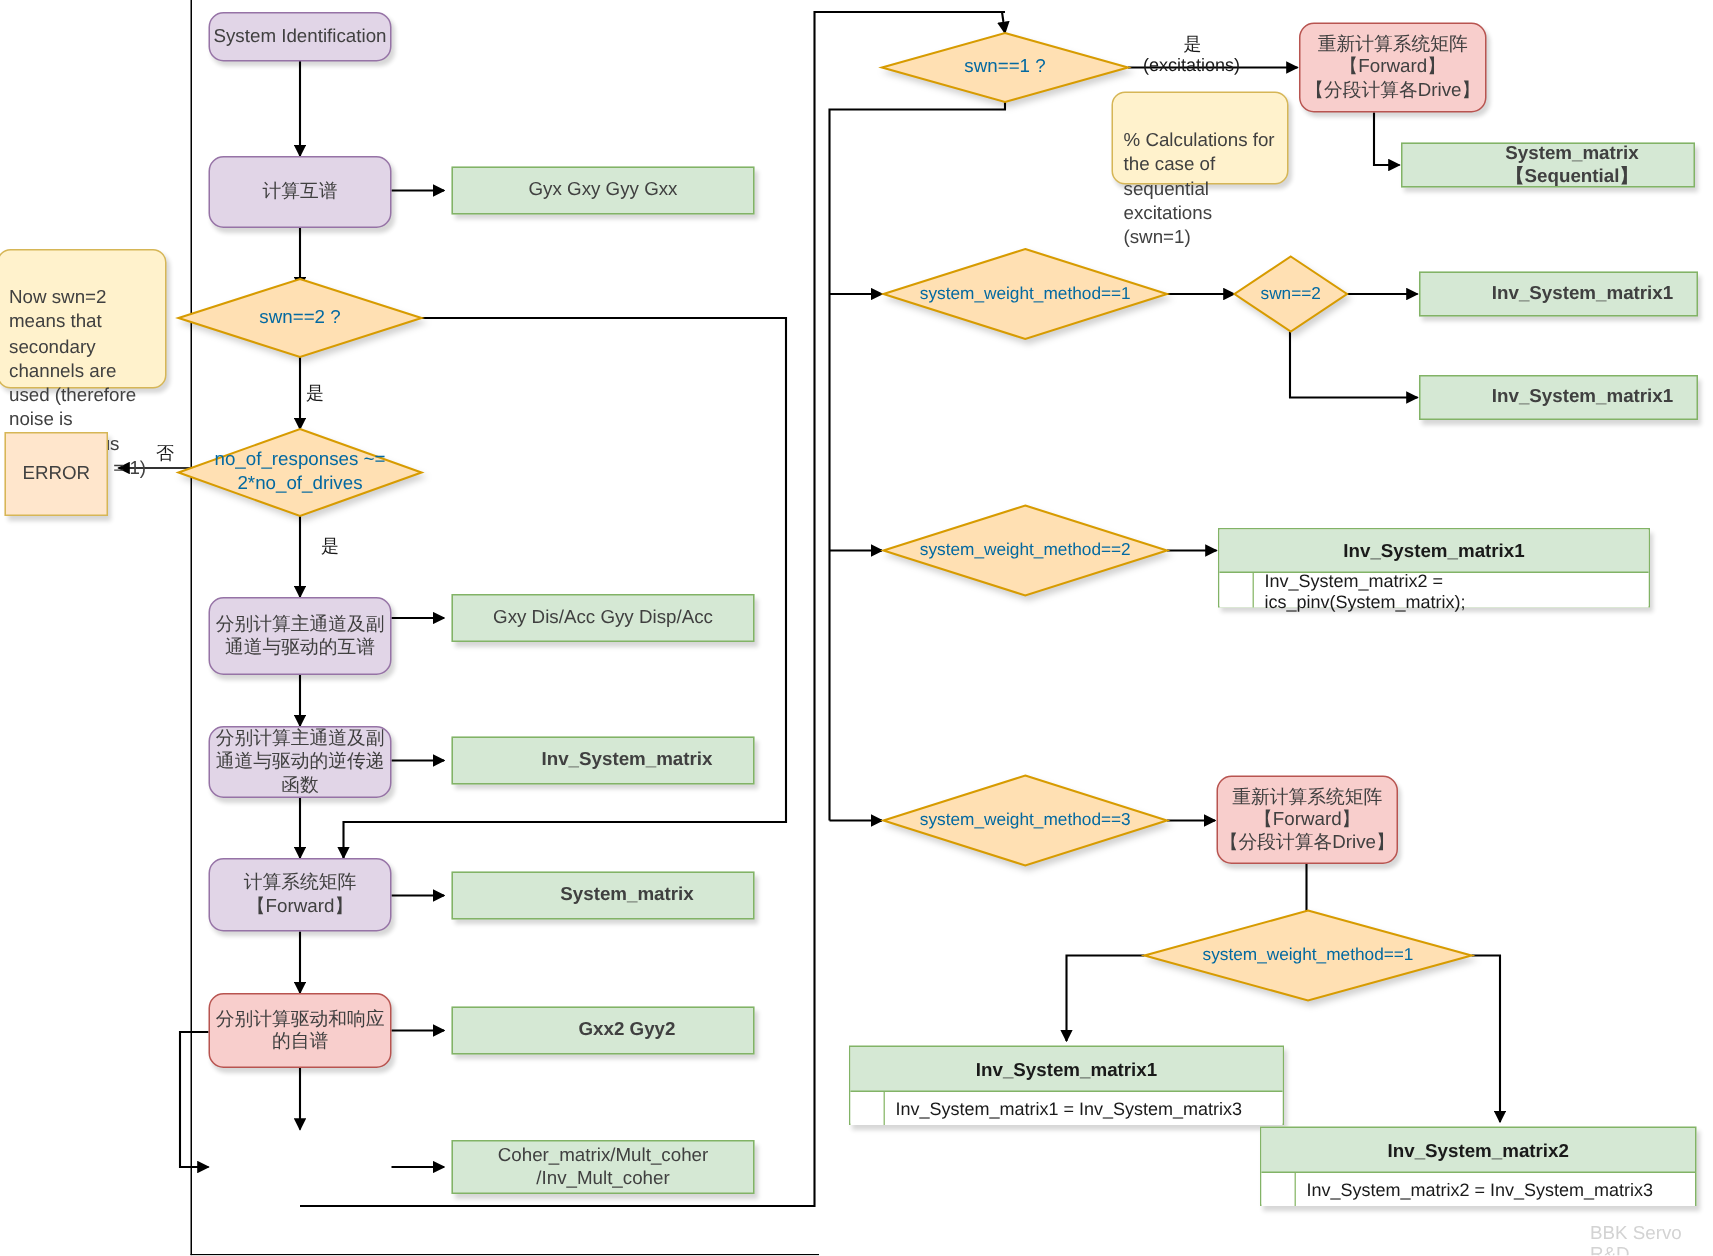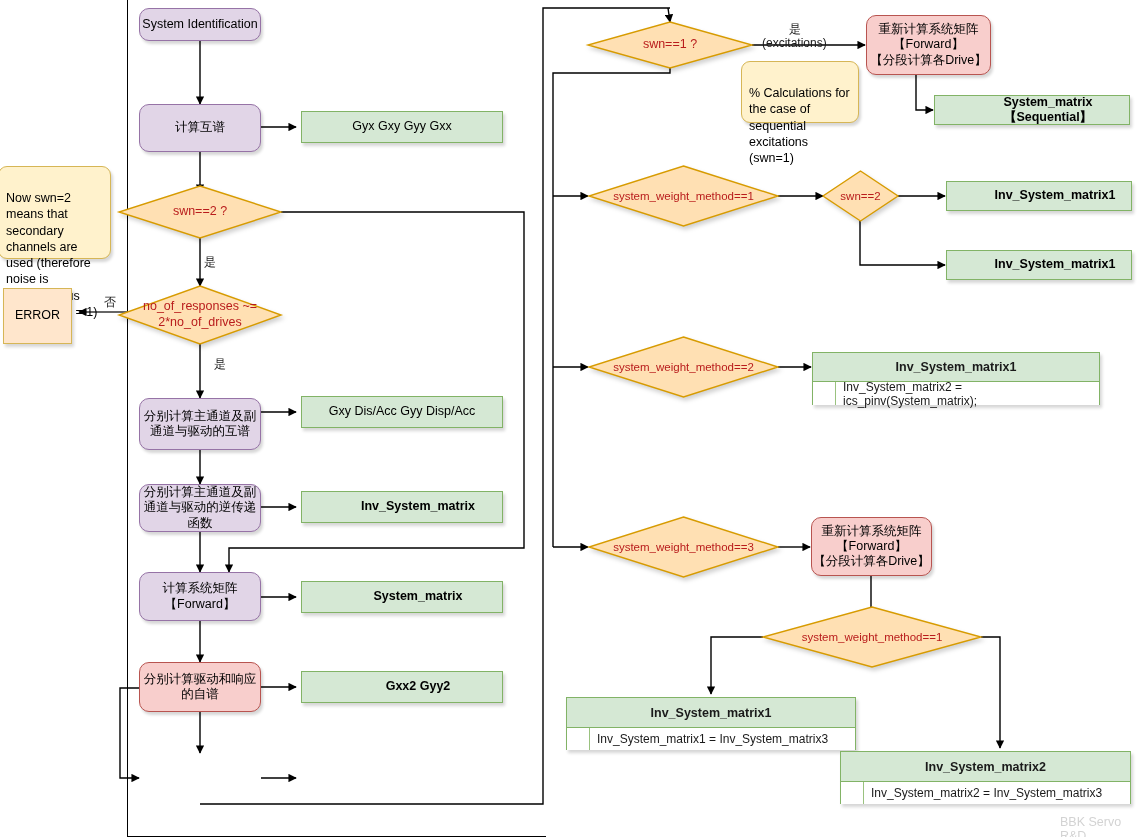--- a/index.html
+++ b/index.html
@@ -1,21 +1,21 @@
 <!DOCTYPE html>
 <html><head>
 <meta charset="utf-8">
 <style>
   html,body{margin:0;padding:0;background:#ffffff;}
   body{width:1142px;height:837px;font-family:"Liberation Sans","DejaVu Sans",sans-serif;}
   #stage{position:relative;width:1142px;height:837px;overflow:hidden;background:#fff;}
 
   .node{position:absolute;box-sizing:border-box;display:flex;align-items:center;
         justify-content:center;text-align:center;line-height:1.22;
-        font-size:12.5px;color:#000000;z-index:3;}
+        font-size:12.5px;color:#404040;z-index:3;}
 
   
   .proc{border-radius:10px;border:1.4px solid #9673a6;background:#e1d5e7;
         box-shadow:2px 3px 3px rgba(0,0,0,.16);}
   .proc-red{border-radius:10px;border:1.4px solid #b85450;background:#f8cecc;
         box-shadow:2px 3px 3px rgba(0,0,0,.16);}
   .out{border:1.2px solid #82b366;background:#d5e8d4;
         box-shadow:2px 3px 3px rgba(0,0,0,.16);}
   .note{border:1.2px solid #d6b656;background:#fff2cc;border-radius:9px;
         box-shadow:2px 3px 3px rgba(0,0,0,.16);
@@ -23,21 +23,21 @@
         padding:23px 7px;font-size:12.5px;line-height:1.30;}
   .errbox{border:1.2px solid #d6b656;background:#ffe6cc;
         box-shadow:2px 3px 3px rgba(0,0,0,.16);}
 
   
   .dia{position:absolute;z-index:3;}
   .dia svg{position:absolute;left:0;top:0;overflow:visible;
            filter:drop-shadow(2px 3px 2px rgba(0,0,0,.18));}
   .dia .dlabel{position:absolute;left:0;top:0;width:100%;height:100%;
            display:flex;align-items:center;justify-content:center;text-align:center;
-           font-size:12.5px;color:#b91c1c;line-height:1.25;}
+           font-size:12.5px;color:#0369a1;line-height:1.25;}
 
   
   .out-comp{position:absolute;z-index:3;box-sizing:border-box;
         border:1.2px solid #82b366;box-shadow:2px 3px 3px rgba(0,0,0,.16);background:#fff;}
   .out-comp .head{background:#d5e8d4;display:flex;align-items:center;justify-content:center;
         font-weight:bold;font-size:12.5px;color:#1a1a1a;border-bottom:1.2px solid #82b366;}
   .out-comp .code{display:flex;align-items:center;background:#fff;font-size:12px;color:#1a1a1a;}
   .out-comp .gut{width:22px;height:100%;border-right:1px solid #9ac27f;flex:0 0 22px;}
   .out-comp .codetxt{padding-left:7px;}
 
@@ -163,20 +163,22 @@
 【Forward】</div>
 
   <div class="node out bold" style="left:301px;top:581px;width:202px;height:32px;">System_matrix</div>
 
   <div class="node proc-red" style="left:139px;top:662px;width:122px;height:50px;white-space:pre-line;">分别计算驱动和响应
 的自谱</div>
 
   <div class="node out bold" style="left:301px;top:671px;width:202px;height:32px;">Gxx2 Gyy2</div>
 
 
+  <div class="node out" style="left:301px;top:760px;width:202px;height:36px;white-space:pre-line;">Coher_matrix/Mult_coher
+/Inv_Mult_coher</div>
 
   <div class="dia" style="left:588px;top:22px;width:164px;height:46px;">
     <svg width="164" height="46" viewBox="0 0 164 46">
       <polygon points="82,0 164,23 82,46 0,23" fill="#ffe0b3" stroke="#d79b00" stroke-width="1.4"></polygon>
     </svg>
     <div class="dlabel">swn==1 ?</div>
   </div>
 
   <div class="node note" style="left:741px;top:61px;width:118px;height:62px;">% Calculations for the case of sequential excitations (swn=1)</div>
 

